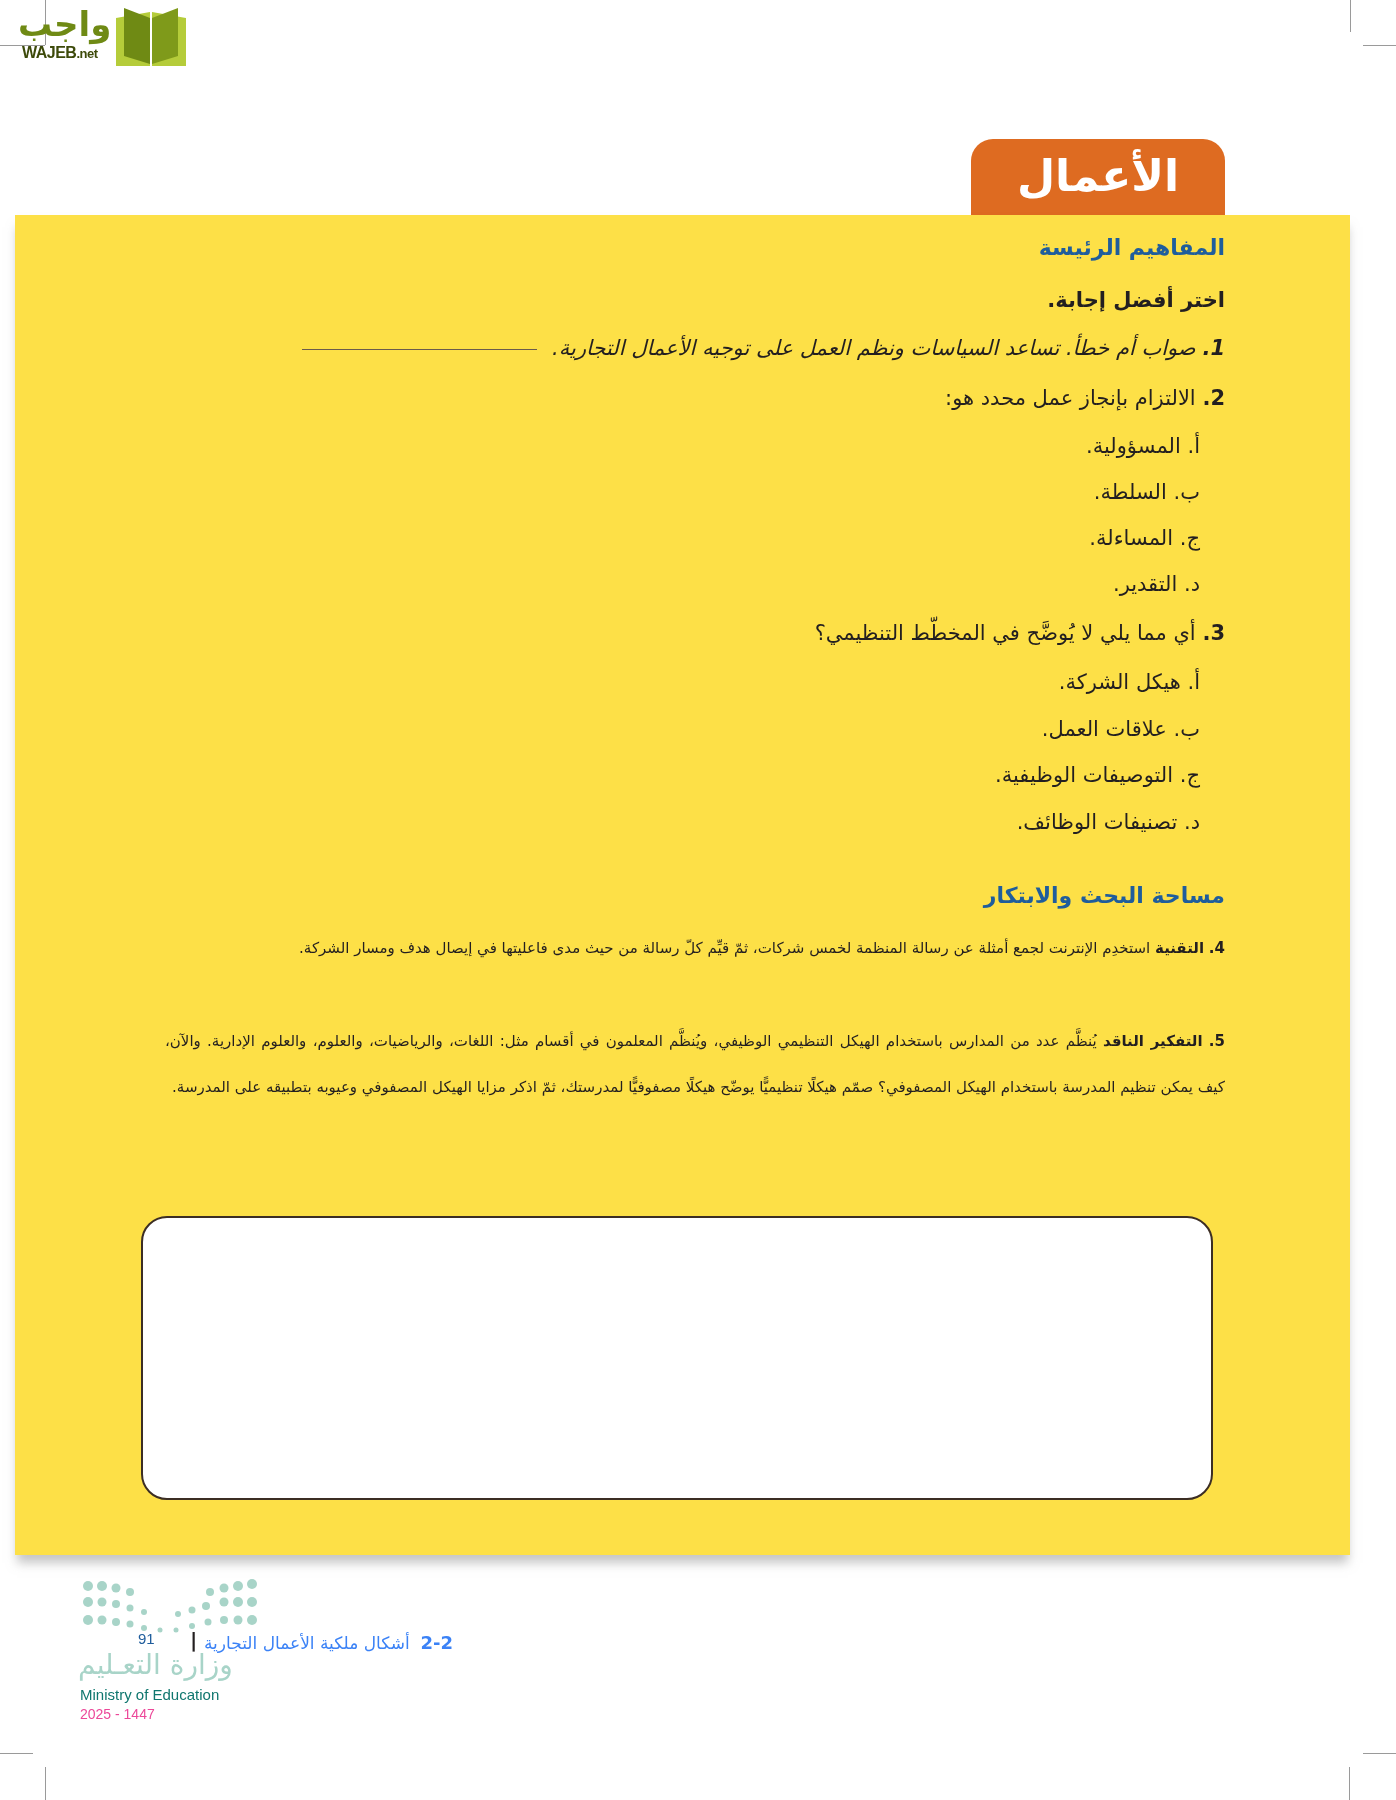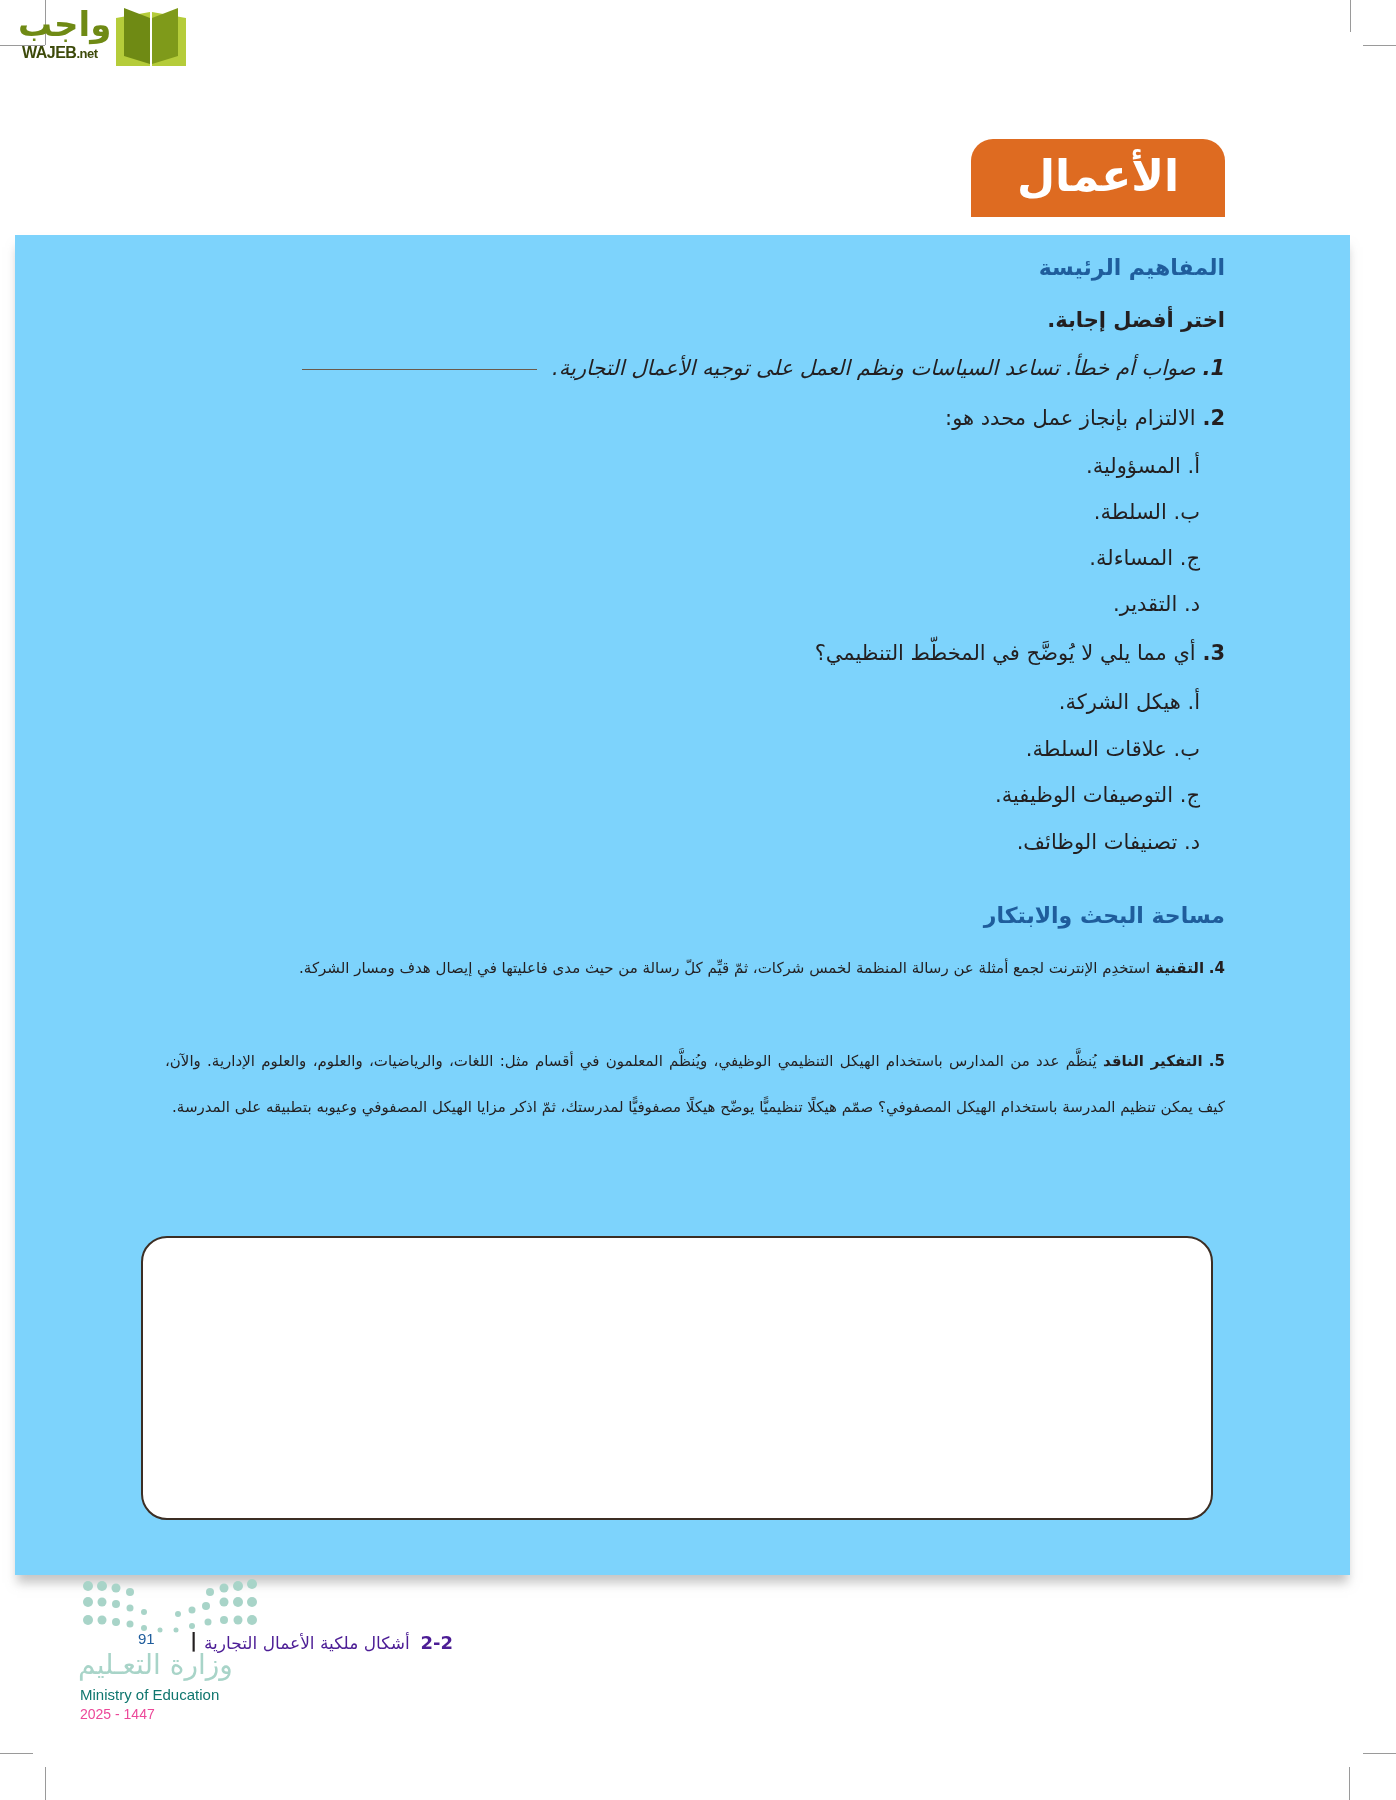--- a/index.html
+++ b/index.html
@@ -19,23 +19,22 @@
 
   
   .tab {
     position:absolute; left:971px; top:139px; width:254px; height:78px;
     background:#de6b21; border-radius:22px 22px 0 0;
     color:#ffffff; font-weight:bold; font-size:44px; text-align:center; line-height:74px;
     direction:rtl;
   }
   .panel {
     position:absolute; left:15px; top:215px; width:1335px; height:1340px;
-    background:#7dd3fc;
+    background:#fde047;
     box-shadow: 0 10px 10px -2px rgba(150,150,150,0.55);
-    margin-top: 20px;
   }
   .content { position:absolute; right:0; top:0; width:100%; height:100%; direction:rtl; }
   .heading {
     position:absolute; right:125px; font-weight:bold; font-size:22px; color:#1f5d9c;
   }
   .line {
     position:absolute; right:125px; font-size:21px; line-height:30px; white-space:nowrap;
   }
   .line b.num { font-weight:bold; }
   .opt { position:absolute; right:150px; font-size:21px; line-height:30px; white-space:nowrap; }
@@ -53,21 +52,21 @@
   .wm-ar { position:absolute; left:20px; top:-10px; font-size:110px; font-weight:bold; color:#b8a24a; line-height:120px; direction:rtl; }
   .wm-en { position:absolute; left:20px; top:120px; font-size:38px; font-weight:bold; color:#8a7b3a; font-family:"Liberation Sans", sans-serif; }
 
   
   .footer-logo { position:absolute; left:80px; top:1578px; width:180px; height:60px; }
   .footer-ministry-ar { position:absolute; left:78px; top:1648px; font-size:28px; color:#a8d4c8; direction:rtl; }
   .footer-ministry-en { position:absolute; left:80px; top:1686px; font-size:15px; color:#0f766e; font-family:"Liberation Sans", sans-serif; }
   .footer-year { position:absolute; left:80px; top:1706px; font-size:14px; color:#ec4899; font-family:"Liberation Sans", sans-serif; }
   .footer-page { position:absolute; left:138px; top:1630px; font-size:15px; color:#1f5d9c; font-family:"Liberation Sans", sans-serif; }
   .footer-sep { position:absolute; left:190px; top:1628px; font-size:20px; font-weight:bold; color:#231f20; }
-  .footer-chapter { position:absolute; left:204px; top:1632px; font-size:17px; color:#4c1d95; direction:rtl; white-space:nowrap; }
+  .footer-chapter { position:absolute; left:204px; top:1632px; font-size:17px; color:#3b82f6; direction:rtl; white-space:nowrap; }
   .footer-chapter b { font-size:18px; }
 </style>
 </head>
 <body>
 
 <div class="crop" style="left:0;top:45px;width:45px;height:1px;"></div>
 <div class="crop" style="left:45px;top:0;width:1px;height:45px;"></div>
 <div class="crop" style="left:1350px;top:0;width:1px;height:32px;"></div>
 <div class="crop" style="left:1363px;top:45px;width:33px;height:1px;"></div>
 <div class="crop" style="left:0;top:1753px;width:33px;height:1px;"></div>
@@ -118,21 +117,21 @@
     <div class="opt" style="top:216px;"><span>أ.</span> <span>المسؤولية.</span></div>
     <div class="opt" style="top:262px;"><span>ب.</span> <span>السلطة.</span></div>
     <div class="opt" style="top:308px;"><span>ج.</span> <span>المساءلة.</span></div>
     <div class="opt" style="top:354px;"><span>د.</span> <span>التقدير.</span></div>
 
     <div class="line" style="top:403px;">
       <b class="num">3.</b>
       <span>أي مما يلي لا يُوضَّح في المخطّط التنظيمي؟</span>
     </div>
     <div class="opt" style="top:452px;"><span>أ.</span> <span>هيكل الشركة.</span></div>
-    <div class="opt" style="top:499px;"><span>ب.</span> <span>علاقات السلطة.</span></div>
+    <div class="opt" style="top:499px;"><span>ب.</span> <span>علاقات العمل.</span></div>
     <div class="opt" style="top:545px;"><span>ج.</span> <span>التوصيفات الوظيفية.</span></div>
     <div class="opt" style="top:592px;"><span>د.</span> <span>تصنيفات الوظائف.</span></div>
 
     <div class="heading" style="top:668px;">مساحة البحث والابتكار</div>
 
     <div class="para" style="top:710px;">
       <b class="num">4.</b>
       <span class="kw">التقنية</span>
       <span>استخدِم الإنترنت لجمع أمثلة عن رسالة المنظمة لخمس شركات، ثمّ قيِّم كلّ رسالة من حيث مدى فاعليتها في إيصال هدف ومسار الشركة.</span>
     </div>

